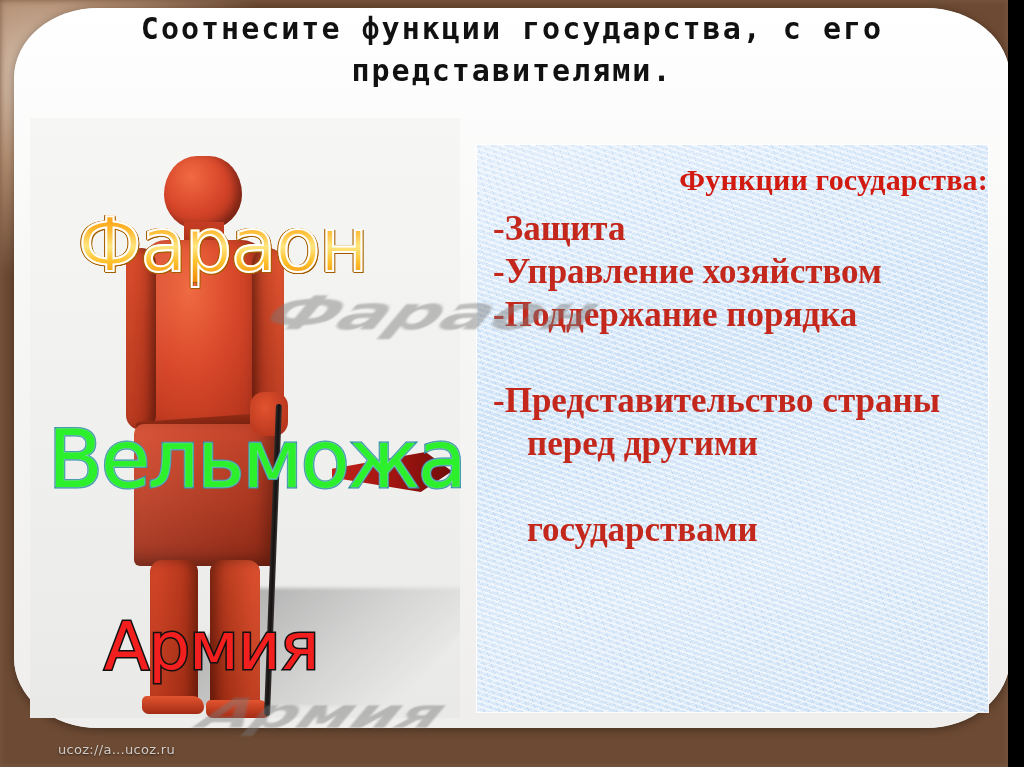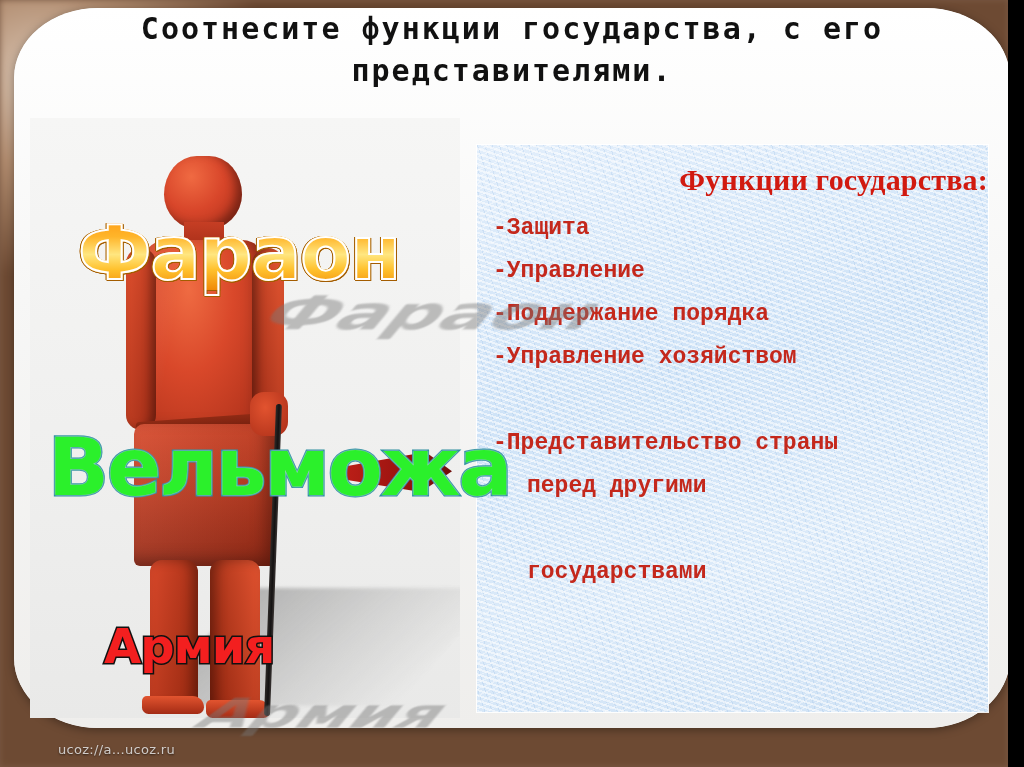--- a/index.html
+++ b/index.html
@@ -176,25 +176,24 @@
     position: absolute; left: 160px; top: 248px; width: 6px; height: 312px;
     background: linear-gradient(90deg,#2e2a28,#141212 55%,#3a3533);
     border-radius: 3px;
     transform: rotate(2.2deg);
   }
 
   
   .wordart {
     position: absolute;
     font-family: "DejaVu Sans", "Liberation Sans", sans-serif;
-    font-weight: bold;
+    font-weight: normal;
     white-space: nowrap;
     z-index: 15;
     line-height: 1;
-    margin-top: 8px;
   }
   .wa-shadow {
     position: absolute;
     font-family: "DejaVu Sans", "Liberation Sans", sans-serif;
     font-weight: bold;
     white-space: nowrap;
     color: rgba(120,120,120,0.45);
     transform: skewX(-40deg) scaleY(0.62);
     transform-origin: left bottom;
     z-index: 14;
@@ -225,21 +224,21 @@
     color: #2bf02b;
     -webkit-text-stroke: 3px #2b8f9e;
     paint-order: stroke fill;
     text-shadow: 0 0 2px rgba(255,255,255,0.85);
     text-align: center;
   }
 
   
   .wa-army {
     left: 104px; top: 614px;
-    font-size: 48px;
+    font-size: 66px;
     letter-spacing: -1px;
     color: #f31f1f;
     -webkit-text-stroke: 3px #111111;
     paint-order: stroke fill;
   }
   .wa-army-sh { left: 186px; top: 668px; font-size: 66px; }
 
   
   .blade {
     position: absolute;
@@ -273,23 +272,23 @@
     font-size: 30px;
     color: #d11a10;
     letter-spacing: 0.2px;
   }
   .fn-list {
     list-style: none;
     margin: 0;
     padding: 4px 14px 0 16px;
   }
   .fn-item {
-    font-family: Liberation Mono, monospace;
+    font-family: Liberation Serif, serif;
     font-weight: bold;
-    font-size: 23px;
+    font-size: 35px;
     line-height: 43px;
     color: #c4281c;
     text-indent: -14px;
     padding-left: 14px;
     white-space: pre-line;
   }
   .fn-item.wrapped { text-indent: 0; padding-left: 0; }
   .fn-item.wrapped .cont { display: block; padding-left: 34px; }
   .fn-item.final { padding-left: 0; text-indent: 0; }
 
@@ -348,23 +347,22 @@
 
   <div class="wordart wa-pharaoh">Фараон</div>
   <div class="wordart wa-noble">Вельможа</div>
   <div class="wordart wa-army">Армия</div>
 
   <div class="panel">
     <div class="panel-heading">Функции государства:</div>
 
     <ul class="fn-list">
       <li class="fn-item">-Защита</li>
-      <li class="fn-item">-Управление</li>
+      <li class="fn-item">-Управление хозяйством</li>
       <li class="fn-item">-Поддержание порядка</li>
-      <li class="fn-item">-Управление хозяйством</li>
 
       <li class="fn-item wrapped">
         <span>-Представительство страны</span>
         <span class="cont">перед другими</span>
         <span class="cont">государствами</span>
       </li>
 
       <li class="fn-item final">
         
         

